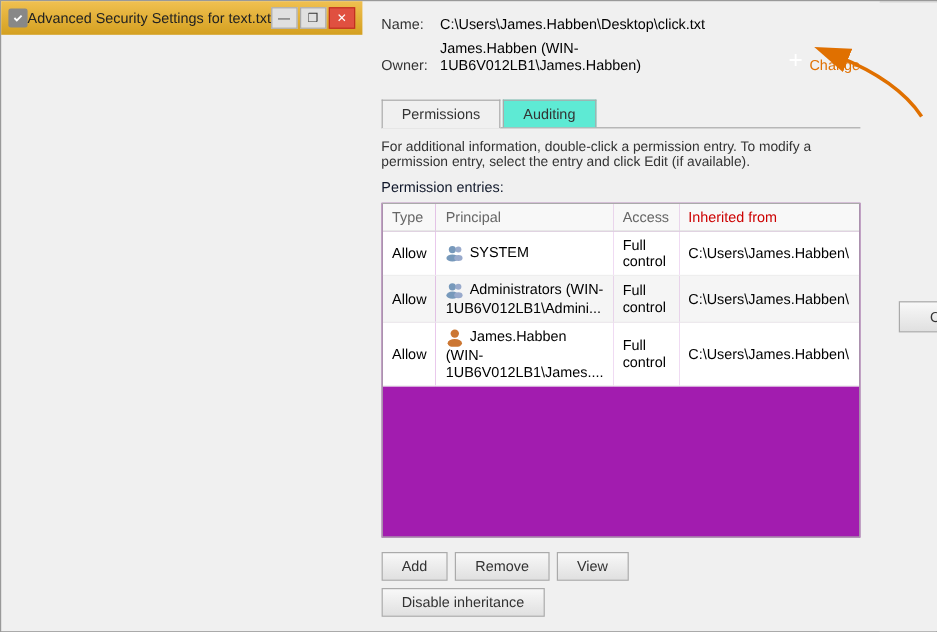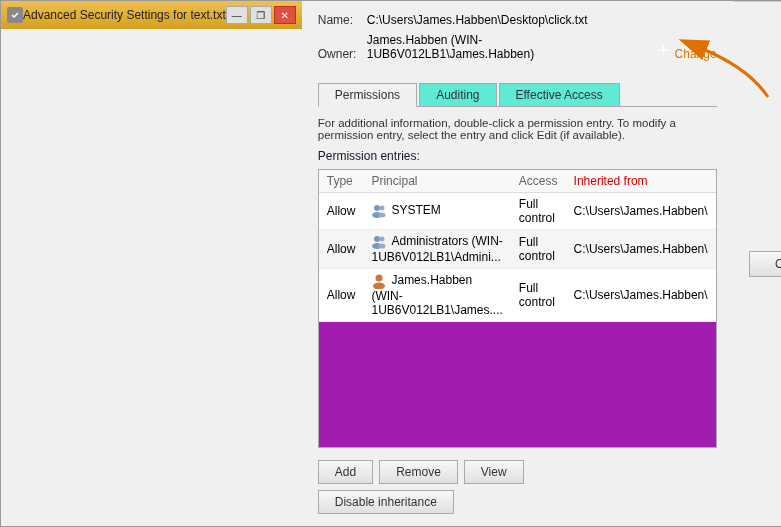--- a/index.html
+++ b/index.html
@@ -227,23 +227,20 @@
         <path d="M 130 70 Q 110 40 60 20" stroke="#e07000" stroke-width="3" fill="none" marker-end="url(#arrowhead)"></path>
       </svg>
     </div>
 
     <div class="tabs-row" style="margin-top: 10px;">
       <div class="tab active">
         <span>Permissions</span>
       </div>
       <div class="tab">
         <span>Auditing</span>
-      </div>
-      <div class="tab">
-        <span>Effective Access</span>
       </div>
     </div>
 
     <p class="info-text">For additional information, double-click a permission entry. To modify a permission entry, select the entry and click Edit (if available).</p>
     <p class="perm-entries-label">Permission entries:</p>
 
     <div class="table-container">
       <table>
         <thead>
           <tr>

